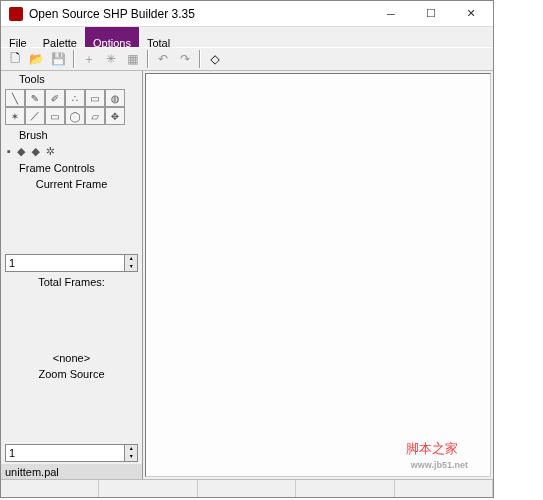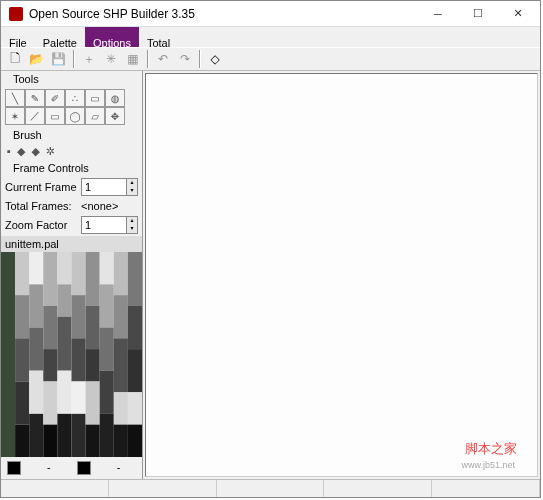--- a/index.html
+++ b/index.html
@@ -1,50 +1,50 @@
 <!DOCTYPE html>
 <html><head>
 <meta charset="utf-8">
 <style>
 * { box-sizing: border-box; margin: 0; padding: 0; font-family: "Segoe UI", Tahoma, sans-serif; font-size: 11px; }
 body { background: #fff; width: 543px; height: 500px; overflow: hidden; position: relative; }
-.window { border: 1px solid #888; width: 541px; height: 498px; display: flex; flex-direction: column; background: #f0f0f0; }
+.window { border: 1px solid #888; width: 494px; height: 498px; display: flex; flex-direction: column; background: #f0f0f0; }
 .titlebar { height: 26px; background: #fff; display: flex; align-items: center; padding: 0 2px; border-bottom: 1px solid #ddd; }
 .titlebar .appicon { width: 14px; height: 14px; background: #a00; border-radius: 2px; margin: 0 6px; }
 .titlebar .title { flex: 1; font-size: 12px; color: #000; }
 .winbtns { display: flex; }
 .winbtn { width: 40px; height: 24px; display: flex; align-items: center; justify-content: center; color: #333; cursor: pointer; }
 .menubar { height: 20px; background: #f0f0f0; display: flex; align-items: stretch; }
 .menuitem { padding: 16px 8px; display: flex; align-items: center; cursor: pointer; }
 .menuitem.active { background: #701a75; color: #fff; }
 .toolbar { height: 24px; background: #f0f0f0; border-top: 1px solid #fff; border-bottom: 1px solid #bbb; display: flex; align-items: center; padding: 0 4px; gap: 2px; }
 .tbtn { width: 20px; height: 20px; display: flex; align-items: center; justify-content: center; border: 1px solid transparent; cursor: pointer; font-size: 12px; }
 .tbtn.disabled { opacity: 0.4; cursor: default; }
 .tsep { width: 2px; height: 18px; border-left: 1px solid #999; border-right: 1px solid #fff; margin: 0 2px; }
 .content { flex: 1; display: flex; overflow: hidden; }
 .sidebar { width: 142px; background: #f0f0f0; display: flex; flex-direction: column; border-right: 1px solid #999; }
-.panel-label { font-size: 11px; padding: 2px 12px; color: #000; }
+.panel-label { font-size: 11px; padding: 2px 18px; color: #000; }
 .tools-grid { padding: 2px 4px; display: flex; flex-direction: column; gap: 0; }
 .tool-row { display: flex; gap: 0; }
 .tool-btn { width: 20px; height: 18px; border: 1px solid #999; background: #f4f4f4; cursor: pointer; display:flex; align-items:center; justify-content:center; font-size:10px; color:#555;}
 .brush-row { padding: 2px 6px; display: flex; gap: 6px; color: #555; }
-.spinner-row { display: flex; align-items: center; padding: 2px 4px; gap: 4px; }
+.spinner-row { display: flex; align-items: center; padding: 2px 4px; gap: 4px; flex-direction: column; }
 .spinner-row label { flex: 0 0 72px; font-size: 11px; }
 .spinner { flex: 1; height: 18px; border: 1px solid #888; background: #fff; display: flex; align-items: center; }
 .spinner input { border: none; width: 100%; padding: 0 3px; font-size: 11px; outline: none; }
 .spinner .updn { width: 14px; display: flex; flex-direction: column; }
 .spinner .updn div { height: 8px; border-left: 1px solid #888; text-align: center; font-size: 6px; line-height: 7px; background:#e8e8e8; cursor:pointer;}
 .palette-name { font-size: 11px; padding: 2px 4px; background: #ddd; }
 .palette-area { flex: 1; overflow: hidden; position: relative; }
 .palette-grid { width: 100%; height: 100%; }
 .picked-colors { display: flex; gap: 26px; padding: 4px 6px; }
 .swatch { width: 14px; height: 14px; border: 1px solid #888; }
 .canvas { flex: 1; background: #fdfdfd; border: 1px inset #ccc; margin: 2px; position: relative; }
-.watermark { position: absolute; right: 20px; bottom: 18px; color: #e44; font-size: 13px; font-family: serif; }
-.watermark-url { position: absolute; right: 22px; bottom: 6px; color: #aaa; font-size: 9px; }
+.watermark { position: absolute; right: 32px; bottom: 18px; color: #e44; font-size: 13px; font-family: serif; }
+.watermark-url { position: absolute; right: 22px; bottom: 6px; color: #aaa; font-size: 9px; font-weight: bold; }
 .statusbar { height: 18px; background: #f0f0f0; border-top: 1px solid #bbb; display: flex; }
 .statusbar div { flex: 1; border-right: 1px solid #ccc; }
 </style>
 </head>
 <body>
 
 <div class="window">
   <div class="titlebar">
     <div class="appicon"></div>
     <div class="title">Open Source SHP Builder 3.35</div>
@@ -117,21 +117,21 @@
               <div>▾</div>
             </div>
         </div>
       </div>
       <div class="spinner-row">
         <label>Total Frames:</label>
         <span>&lt;none&gt;</span>
       </div>
 
       <div class="spinner-row">
-        <label>Zoom Factor</label>
+        <label>Zoom Source</label>
         <div class="spinner">
           <input value="1" style="">
           <div class="updn">
               <div>▴</div>
               <div>▾</div>
             </div>
         </div>
       </div>
 
       <div class="palette-name">unittem.pal</div>

